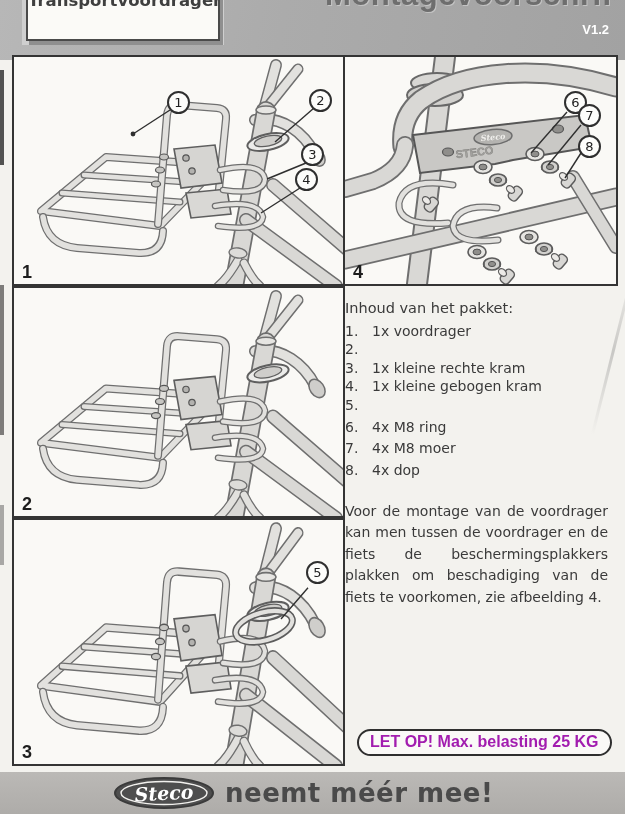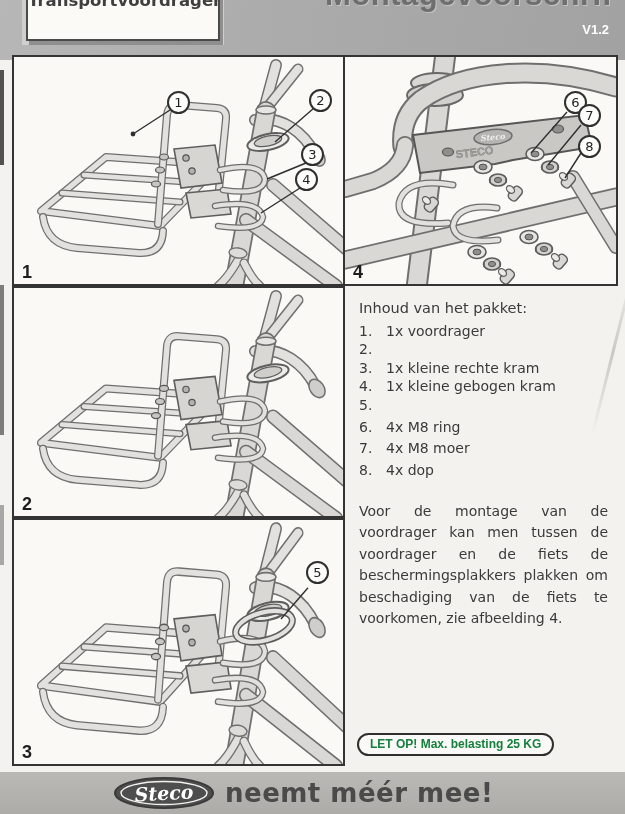--- a/index.html
+++ b/index.html
@@ -58,36 +58,36 @@
     font-size:13px; color:#222; box-sizing:border-box;
   }
   
   .to{stroke:#6f6f6f; fill:none; stroke-linecap:round; stroke-linejoin:round;}
   .ti{stroke:#e2e1de; fill:none; stroke-linecap:round; stroke-linejoin:round;}
   .tiw{stroke:#d9d8d5; fill:none; stroke-linecap:round; stroke-linejoin:round;}
   .lead{stroke:#2f2f2f; stroke-width:1.4; fill:none;}
   
   .text-col{
     position:absolute; left:345px; top:286px; width:273px; height:480px;
-    box-sizing:border-box; padding:14px 10px 0 14px; color:#3a3a3a;
+    box-sizing:border-box; padding:14px 10px 0 0; color:#3a3a3a;
   }
   .contents-heading{font-size:14.5px; margin-bottom:6px;}
   .item{display:flex; font-size:14px; line-height:18.4px;}
   .item .inum{width:27px; flex:none;}
   .item.sp{margin-top:3.5px;}
   .para{
     font-size:14px; line-height:21.5px; text-align:justify;
     margin:0; margin-top:21px;
   }
   .warning-pill{
     position:absolute; left:12px; bottom:10px;
     border:2.5px solid #2f2f2f; border-radius:15px;
     padding:2px 11px 3px 11px; white-space:nowrap;
     font-family:"Liberation Sans", sans-serif; font-weight:bold;
-    font-size:12px; color:#15803d; background:rgba(255,255,255,0.55);
+    font-size:16px; color:#a21caf; background:rgba(255,255,255,0.55);
   }
   
   .footer-band{
     position:absolute; left:0; top:772px; width:625px; height:42px;
     background:linear-gradient(180deg,#bbb9b6 0%,#b3b1ae 60%,#aeaca9 100%);
     display:flex; align-items:center;
   }
   .footer-logo{margin-left:113px; flex:none;}
   .slogan{
     margin-left:10px; font-weight:bold; font-size:26px; color:#4a4a4a;

